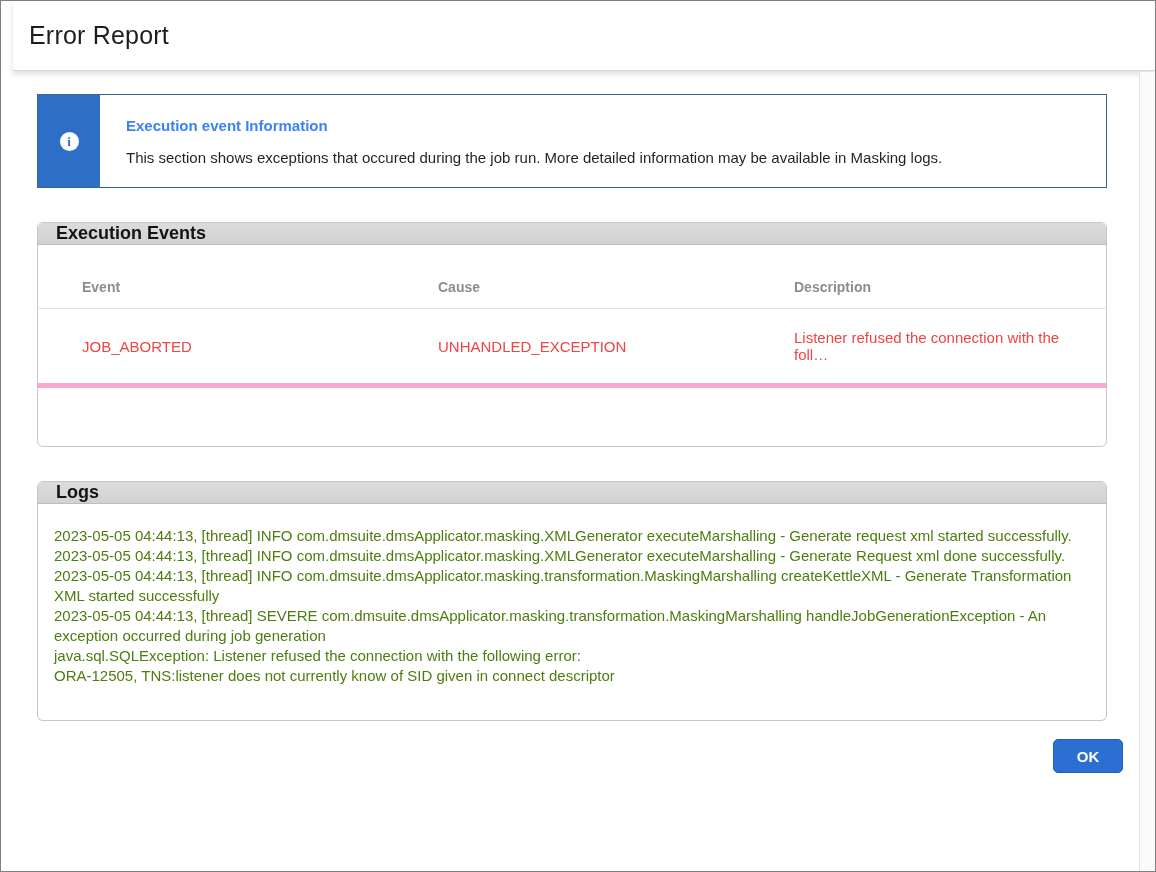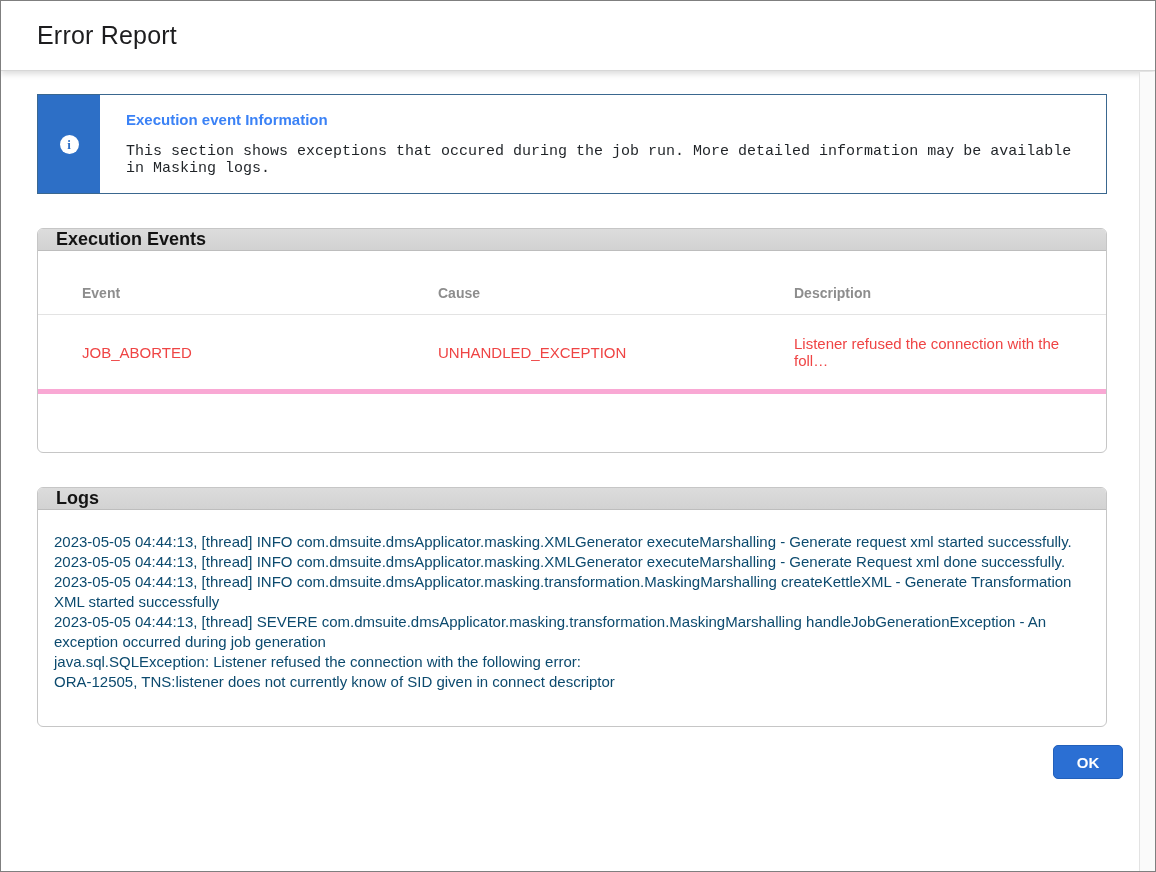--- a/index.html
+++ b/index.html
@@ -13,26 +13,27 @@
     overflow: hidden;
     font-family: "Liberation Sans", sans-serif;
     color: #1c1c1c;
   }
 
   
   .dialog-header {
     height: 70px;
     display: flex;
     align-items: center;
-    padding-left: 36px;
+    padding-left: 16px;
     background: #ffffff;
     border-bottom: 1px solid #d7d7d7;
     box-shadow: 0 3px 6px rgba(0,0,0,0.14);
     position: relative;
     z-index: 2;
+    margin-left: 12px;
   }
   .dialog-title {
     margin: 0;
     font-size: 25px;
     font-weight: 500;
     color: #1d1d1f;
     letter-spacing: 0.2px;
   }
 
   
@@ -95,21 +96,20 @@
   }
   .info-heading {
     font-weight: bold;
     font-size: 15px;
     color: #3b82f6;
     margin-bottom: 15px;
   }
   .info-body {
     font-size: 15px;
     color: #1f2327;
-    font-family: Liberation Mono, monospace;
   }
 
   
   .panel {
     margin-top: 34px;
     border: 1px solid #c6c6c6;
     border-radius: 6px;
     background: #ffffff;
   }
   .panel-header {
@@ -142,21 +142,21 @@
     padding: 20px 10px 20px 44px;
     border-bottom: 5px solid #f9a8d4;
   }
   .panel-spacer { height: 58px; }
 
   
   .logs-body {
     padding: 22px 26px 34px 16px;
     font-size: 15px;
     line-height: 20px;
-    color: #0c4a6e;
+    color: #4d7c0f;
   }
   .logs-body p { margin: 0; }
 
   
   .dialog-footer {
     display: flex;
     justify-content: flex-end;
     margin: 18px -16px 0 0;
   }
   .ok-button {

